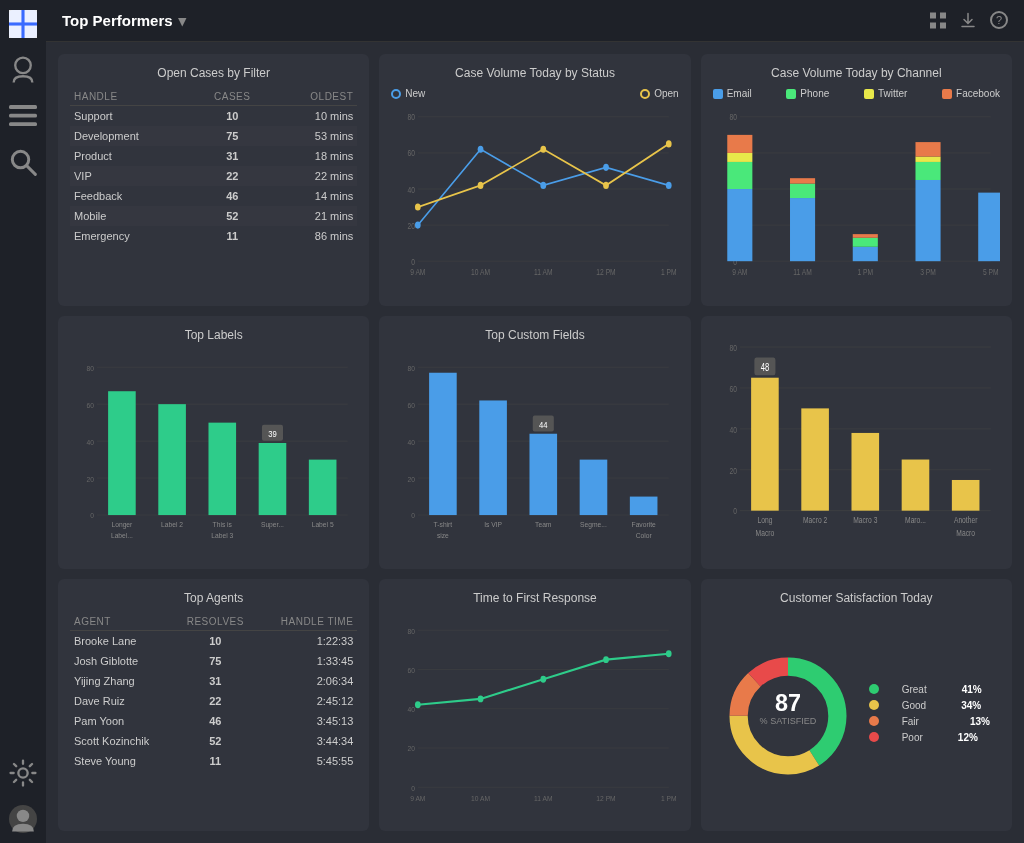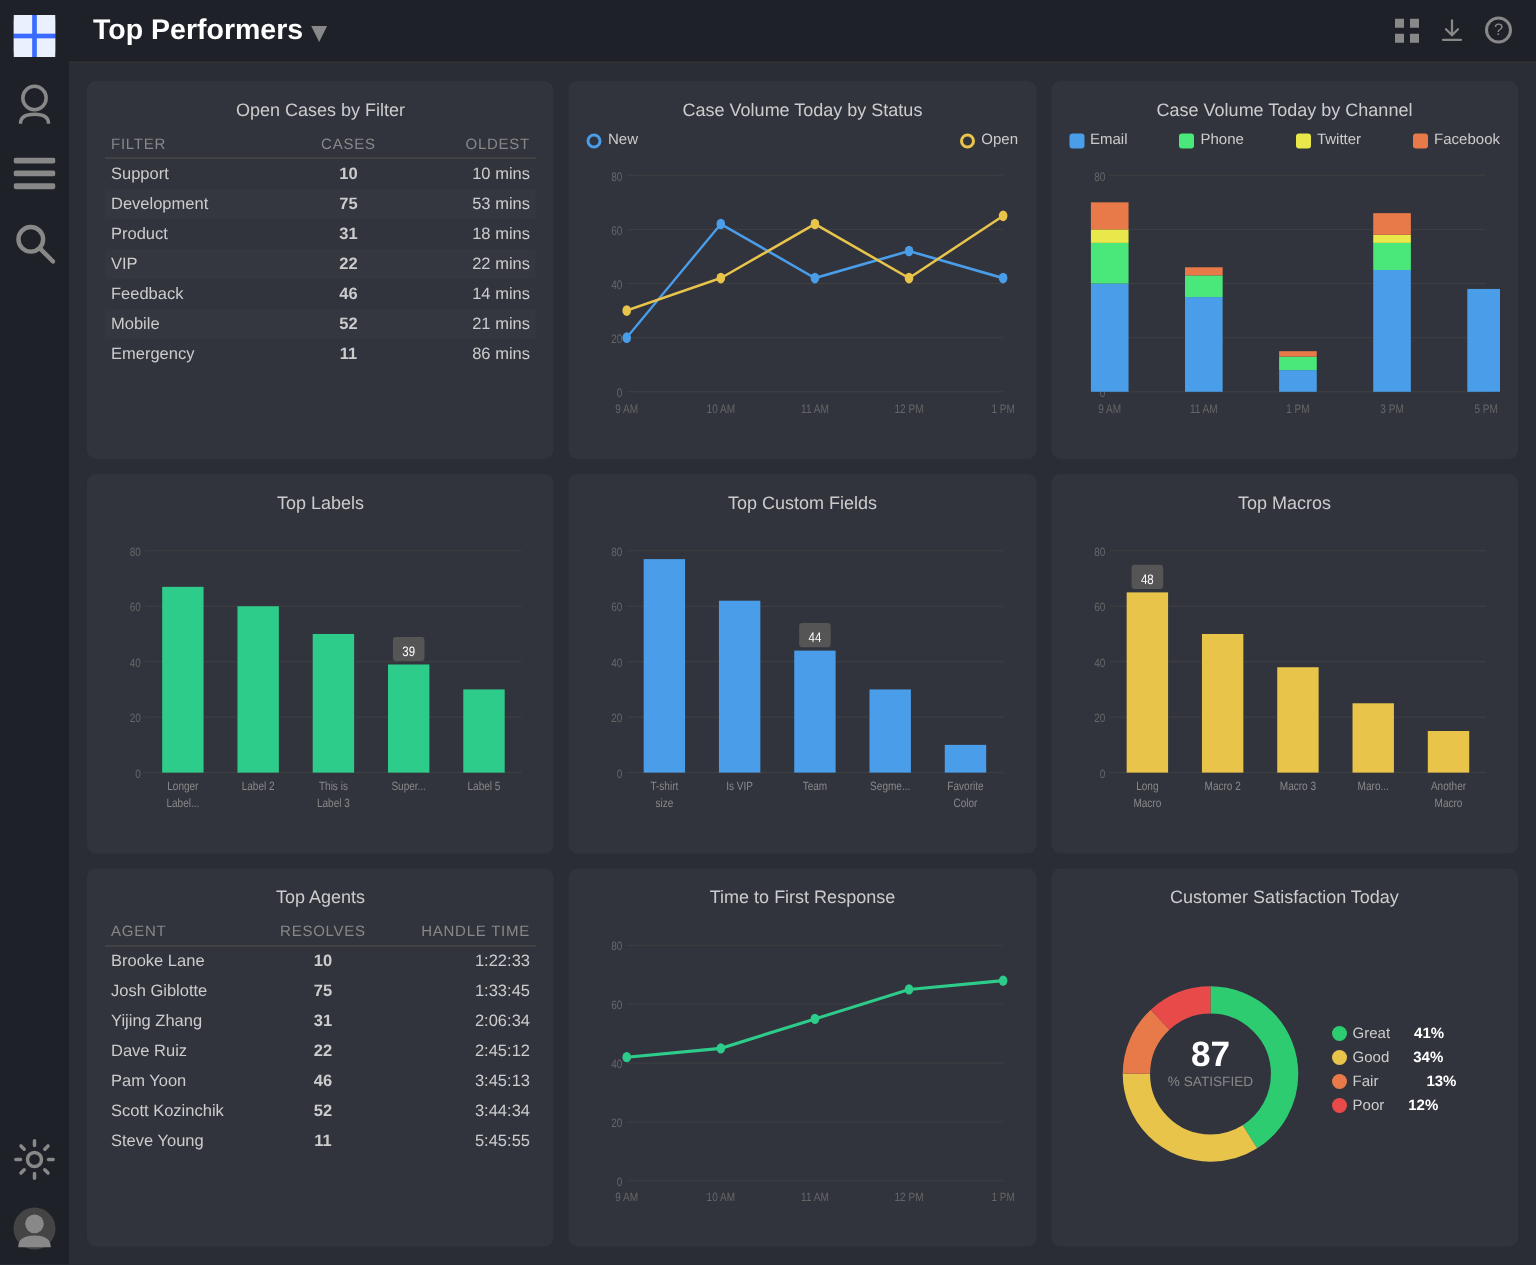--- a/index.html
+++ b/index.html
@@ -31,21 +31,21 @@
     .header {
       background: #1e2128;
       height: 42px;
       display: flex;
       align-items: center;
       padding: 0 16px;
       border-bottom: 1px solid #333;
       flex-shrink: 0;
     }
     .header-title {
-      font-size: 19px; color: #fff; font-weight: bold;
+      font-size: 15px; color: #fff; font-weight: bold;
       display: flex; align-items: center; gap: 6px;
     }
     .header-spacer { flex: 1; }
     .header-actions { display: flex; gap: 14px; }
     .header-action-icon { color: #888; cursor: pointer; }
 
     
     .dashboard {
       flex: 1;
       padding: 12px;
@@ -88,21 +88,21 @@
     .legend-item { display: flex; align-items: center; gap: 4px; }
     .legend-dot { width: 10px; height: 10px; border-radius: 50%; border: 2px solid; }
 
     
     .chart-area { flex: 1; position: relative; }
     svg { width: 100%; height: 100%; }
 
     
     .donut-area { flex: 1; display: flex; align-items: center; justify-content: center; gap: 16px; }
     .donut-legend { font-size: 10px; }
-    .donut-legend-item { display: flex; align-items: center; gap: 4px; margin-bottom: 5px; }
+    .donut-legend-item { display: flex; align-items: center; gap: 23px; margin-bottom: 5px; }
     .donut-legend-dot { width: 10px; height: 10px; border-radius: 50%; flex-shrink: 0; }
     .donut-pct { margin-left: auto; color: #fff; font-weight: bold; }
 
     
     .agent-table { width: 100%; border-collapse: collapse; font-size: 11px; }
     .agent-table th {
       text-align: left; color: #888; font-weight: normal;
       border-bottom: 1px solid #444; padding: 3px 4px; font-size: 10px; letter-spacing: 0.5px;
     }
     .agent-table th.right { text-align: right; }
@@ -182,21 +182,21 @@
     </div>
   </div>
 
   <div class="dashboard">
 
     <div class="card">
       <div class="card-title">Open Cases by Filter</div>
       <table class="cases-table">
         <thead>
           <tr>
-            <th>FILTER</th>
+            <th>HANDLE</th>
             <th class="right" style="text-align:center">CASES</th>
             <th class="right">OLDEST</th>
           </tr>
         </thead>
         <tbody id="cases-tbody">
             <tr>
               <td>Support</td>
               <td class="num">10</td>
               <td class="right">10 mins</td>
             </tr>
@@ -393,21 +393,20 @@
             <rect x="196.98999999999998" y="95.625" width="28.82" height="48.375" fill="#4a9de8"></rect>
             <text x="211.39999999999998" y="154" text-anchor="middle" font-size="7" fill="#888">Segme...</text>
             <rect x="249.39000000000001" y="127.875" width="28.82" height="16.125" fill="#4a9de8"></rect>
             <text x="263.8" y="154" text-anchor="middle" font-size="7" fill="#888">Favorite</text>
             <text x="263.8" y="164" text-anchor="middle" font-size="7" fill="#888">Color</text>
           </svg>
       </div>
     </div>
 
     <div class="card">
-      <div class="card-title">Top Macros</div>
       <div class="chart-area">
         <svg id="macros-svg" viewBox="0 0 300 180" preserveAspectRatio="none">
             <line x1="28" x2="290" y1="144" y2="144" stroke="#444" stroke-width="0.5"></line>
             <text x="25" y="147" text-anchor="end" font-size="7" fill="#666">0</text>
             <line x1="28" x2="290" y1="111.75" y2="111.75" stroke="#444" stroke-width="0.5"></line>
             <text x="25" y="114.75" text-anchor="end" font-size="7" fill="#666">20</text>
             <line x1="28" x2="290" y1="79.5" y2="79.5" stroke="#444" stroke-width="0.5"></line>
             <text x="25" y="82.5" text-anchor="end" font-size="7" fill="#666">40</text>
             <line x1="28" x2="290" y1="47.25" y2="47.25" stroke="#444" stroke-width="0.5"></line>
             <text x="25" y="50.25" text-anchor="end" font-size="7" fill="#666">60</text>

